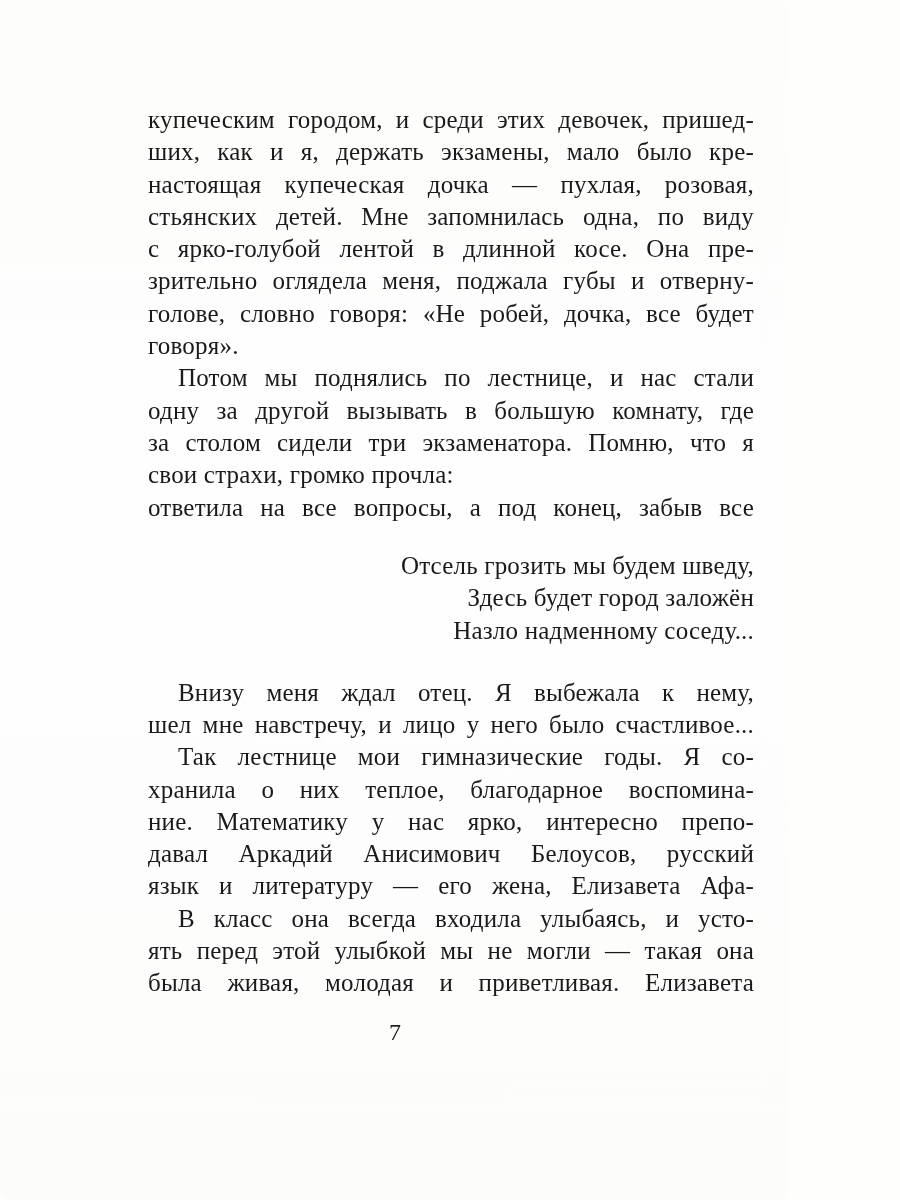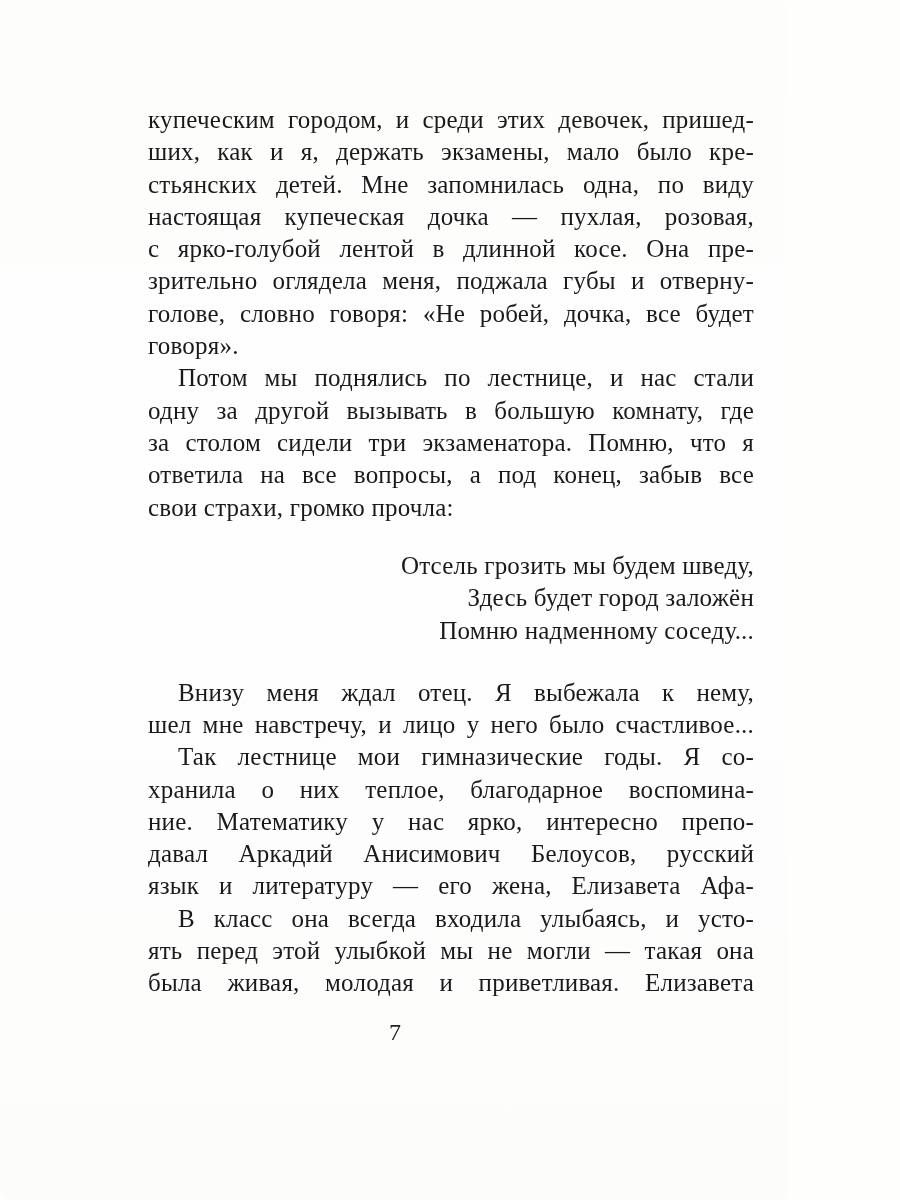--- a/index.html
+++ b/index.html
@@ -60,38 +60,38 @@
   }
 </style>
 </head>
 <body>
 
 <div class="page">
   <div class="text-column">
       <div class="paragraph">
         <div class="line">купеческим городом, и среди этих девочек, пришед-</div>
         <div class="line">ших, как и я, держать экзамены, мало было кре-</div>
+        <div class="line">настоящая купеческая дочка — пухлая, розовая,</div>
         <div class="line">стьянских детей. Мне запомнилась одна, по виду</div>
-        <div class="line">настоящая купеческая дочка — пухлая, розовая,</div>
         <div class="line">с ярко-голубой лентой в длинной косе. Она пре-</div>
         <div class="line">зрительно оглядела меня, поджала губы и отверну-</div>
         <div class="line">голове, словно говоря: «Не робей, дочка, все будет</div>
         <div class="line endline">говоря».</div>
       </div>
       <div class="paragraph">
         <div class="line indent">Потом мы поднялись по лестнице, и нас стали</div>
         <div class="line">одну за другой вызывать в большую комнату, где</div>
         <div class="line">за столом сидели три экзаменатора. Помню, что я</div>
+        <div class="line endline">свои страхи, громко прочла:</div>
         <div class="line">ответила на все вопросы, а под конец, забыв все</div>
-        <div class="line endline">свои страхи, громко прочла:</div>
       </div>
       <div class="verse">
         <div class="verse-line">Отсель грозить мы будем шведу,</div>
         <div class="verse-line">Здесь будет город заложён</div>
-        <div class="verse-line">Помню надменному соседу...</div>
+        <div class="verse-line">Назло надменному соседу...</div>
       </div>
       <div class="paragraph">
         <div class="line indent">Внизу меня ждал отец. Я выбежала к нему,</div>
         <div class="line">шел мне навстречу, и лицо у него было счастливое...</div>
       </div>
       <div class="paragraph">
         <div class="line indent">Так лестнице мои гимназические годы. Я со-</div>
         <div class="line">хранила о них теплое, благодарное воспомина-</div>
         <div class="line">ние. Математику у нас ярко, интересно препо-</div>
         <div class="line">давал Аркадий Анисимович Белоусов, русский</div>

